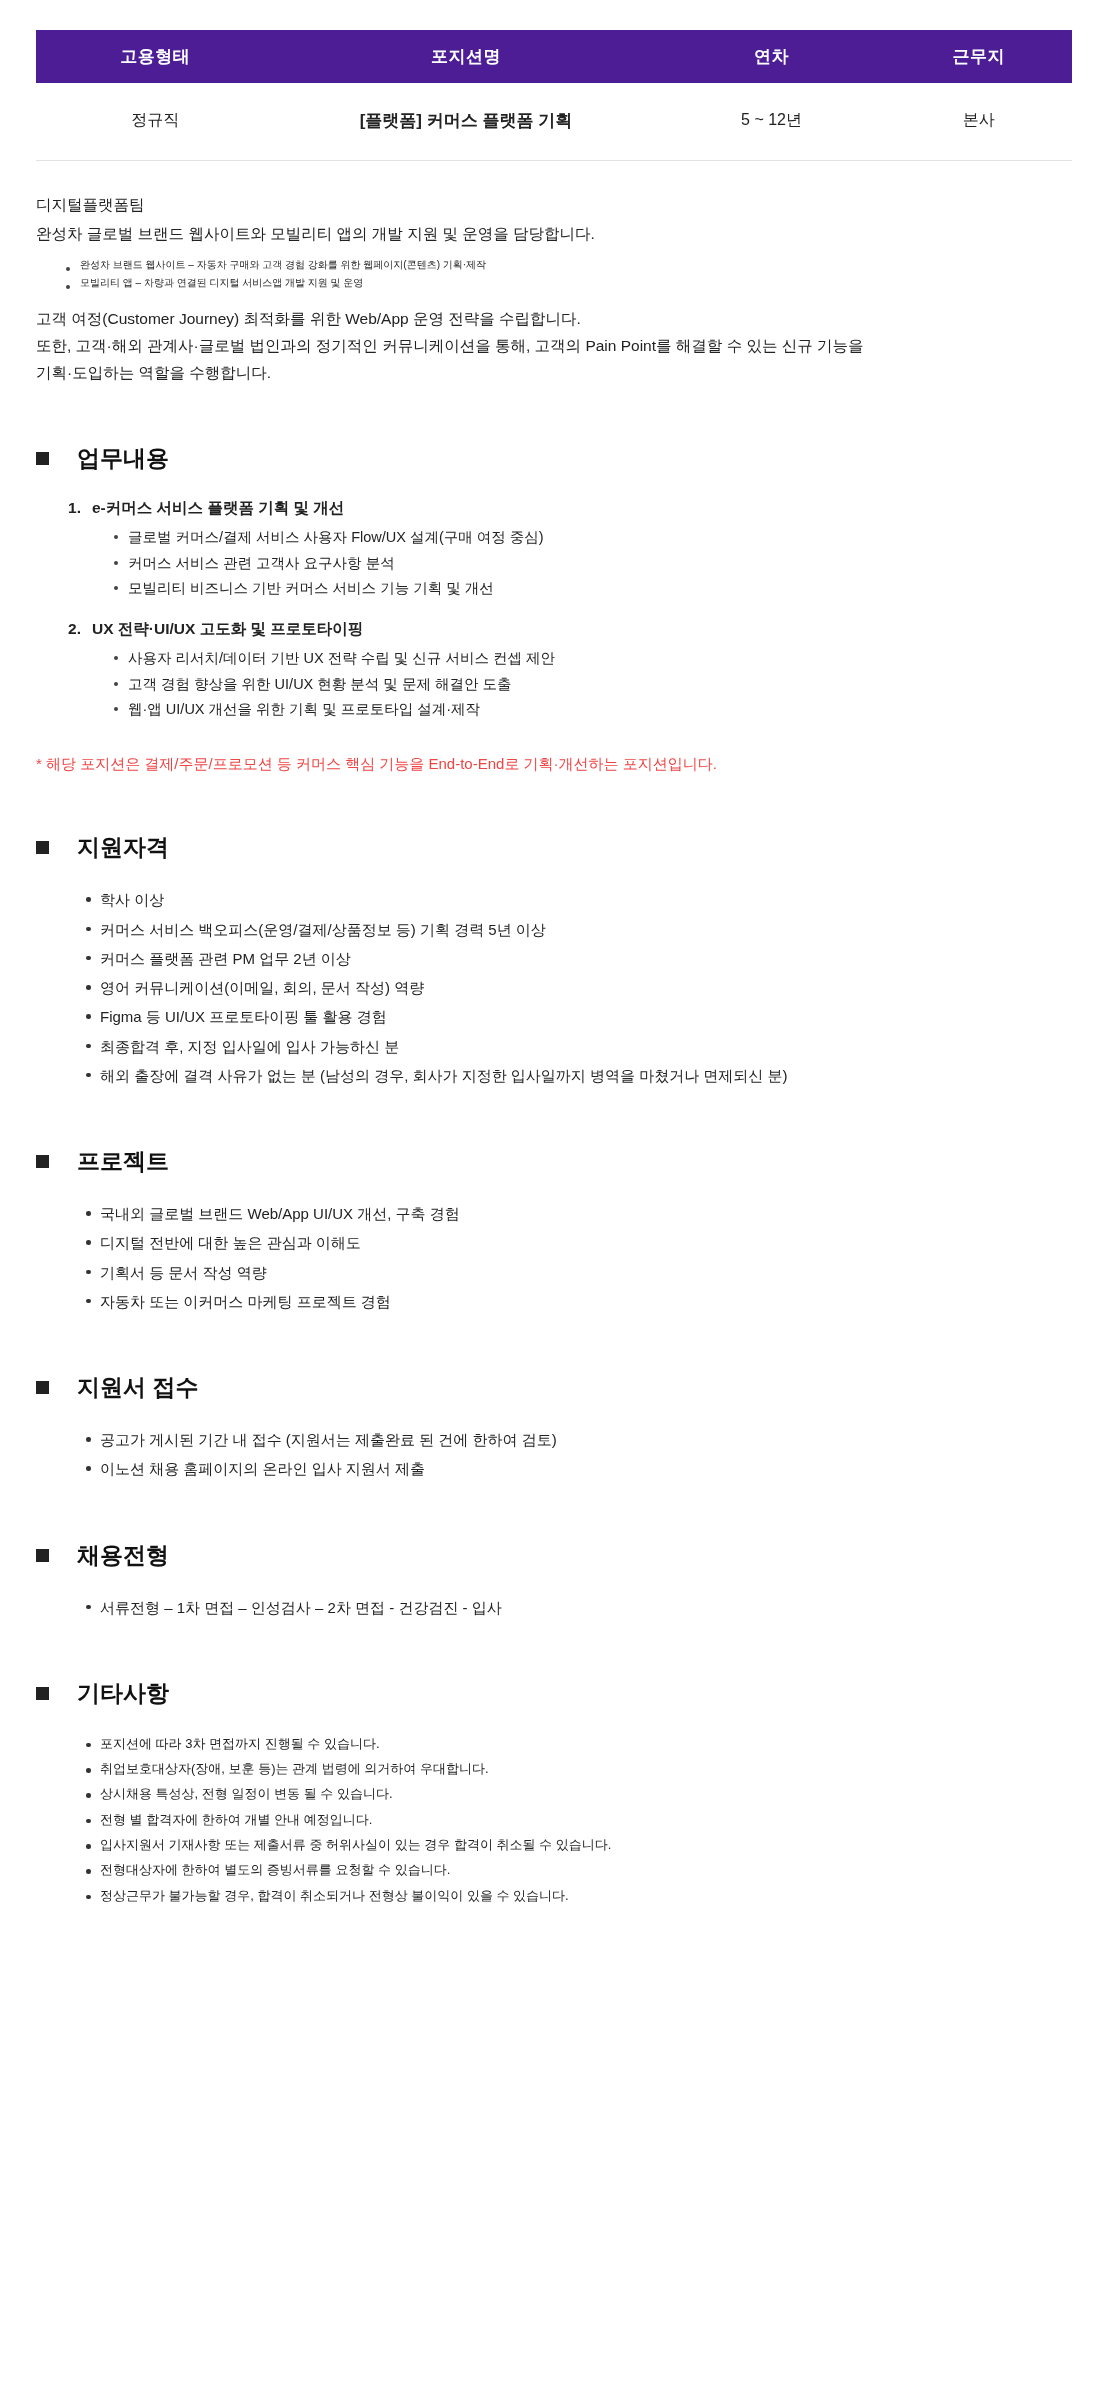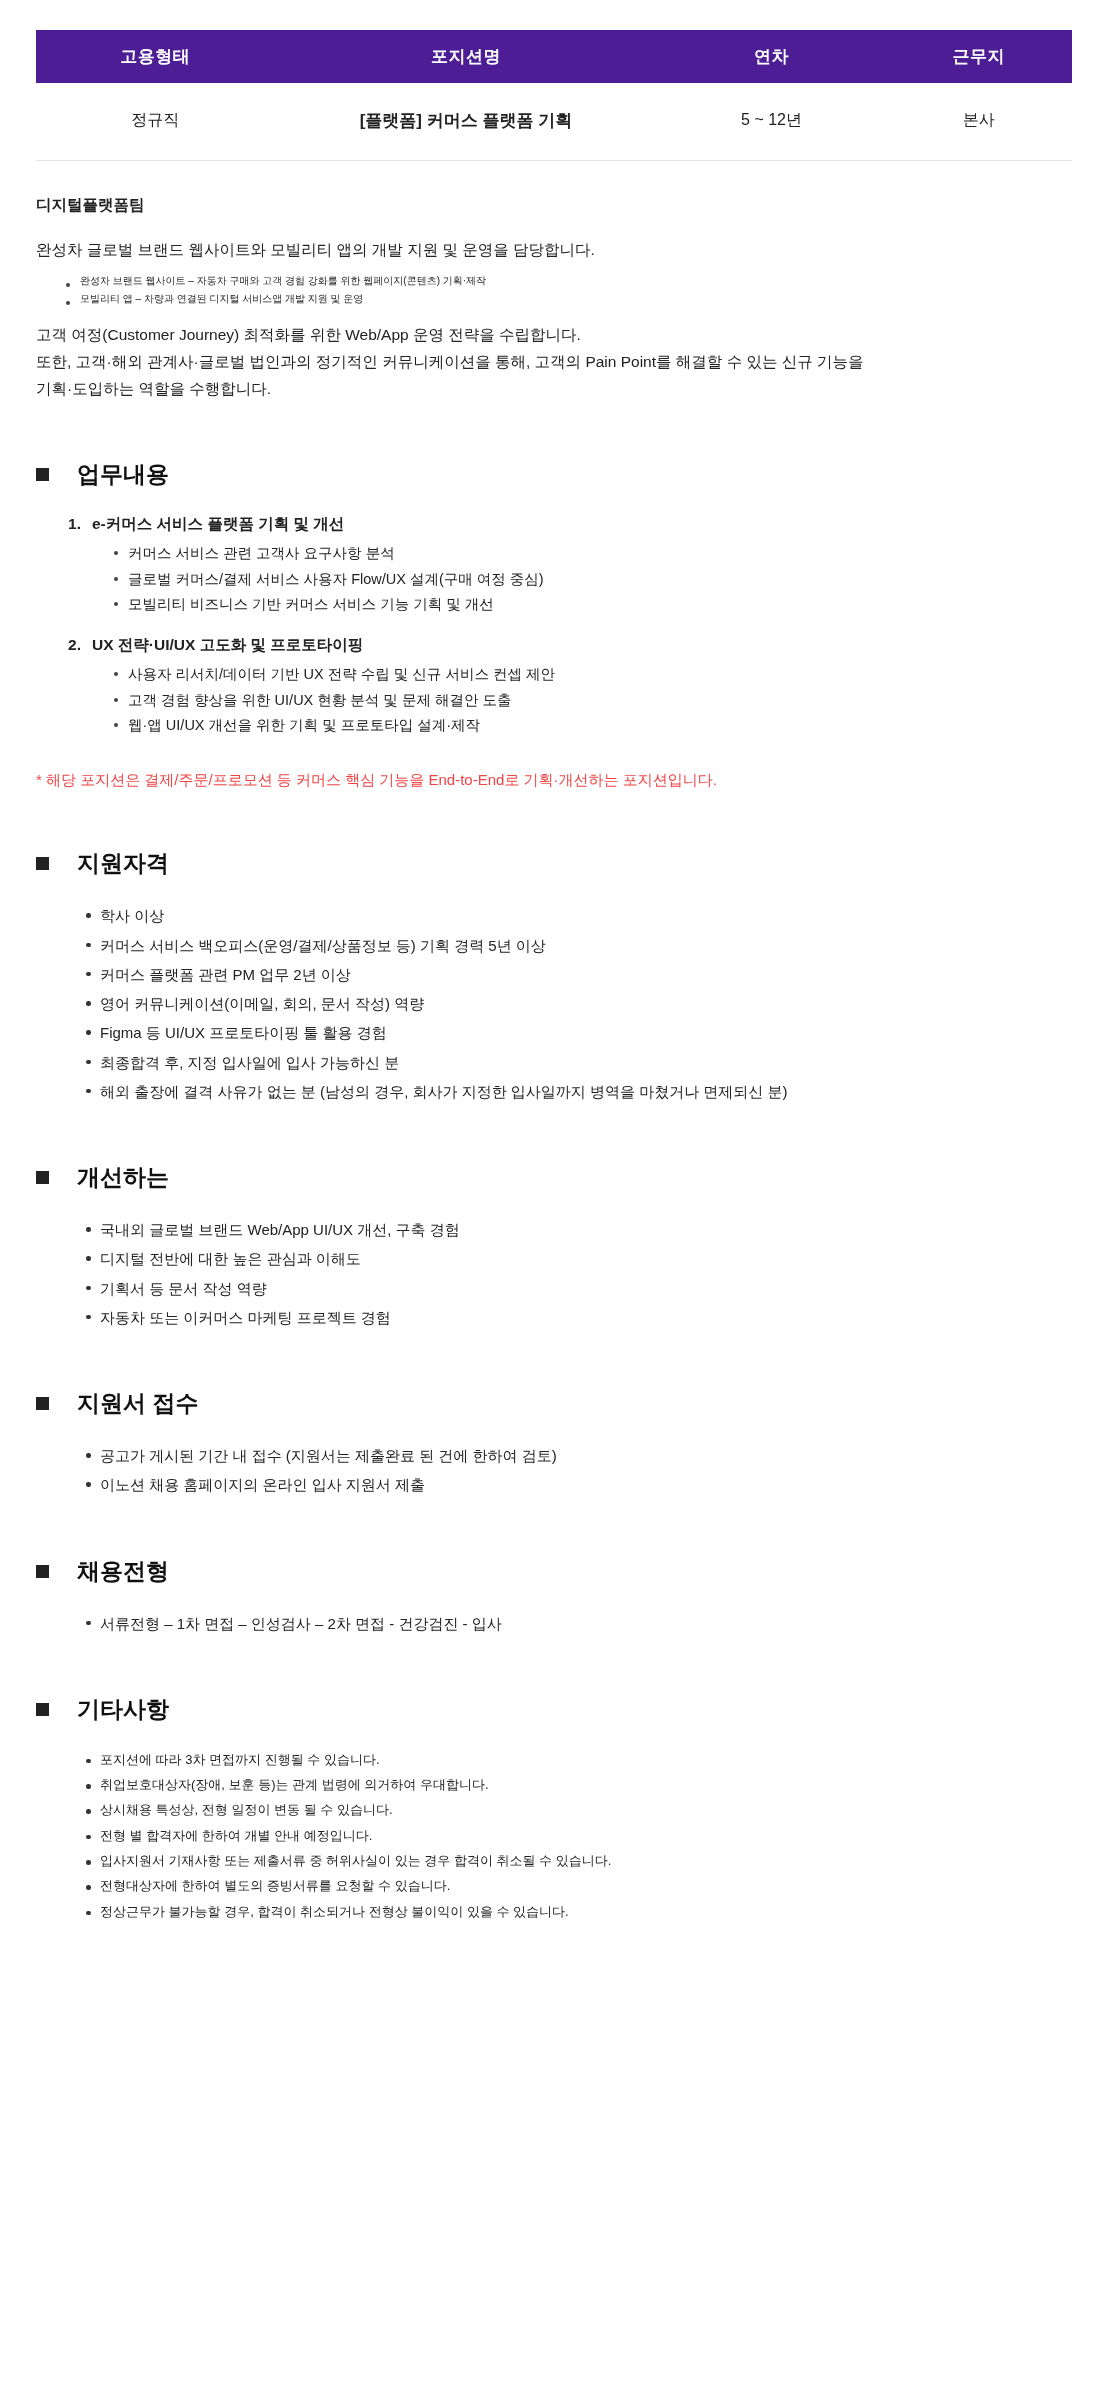--- a/index.html
+++ b/index.html
@@ -53,23 +53,23 @@
   col.c3 { width: 22%; }
   col.c4 { width: 18%; }
 
   
   .content {
     margin: 0 36px;
     padding-top: 34px;
   }
   .team-name {
     font-size: 15.5px;
-    font-weight: bold;
-    color: #222222;
-    margin: 0 0 22px 0;
+    font-weight: normal;
+    color: #222222;
+    margin: 0 0 6px 0;
   }
   .intro-line {
     font-size: 15.5px;
     line-height: 1.55;
     margin: 0 0 6px 0;
     color: #222222;
   }
   ul.dot-list {
     margin: 10px 0 16px 0;
     padding-left: 30px;
@@ -254,22 +254,22 @@
 
     <div class="section first">
       <h2 class="section-title">
         <span class="sq"></span>
         <span>업무내용</span>
       </h2>
       <ol class="num-list">
         <li>
           <div class="num-head">e-커머스 서비스 플랫폼 기획 및 개선</div>
           <ul class="sub">
+            <li>글로벌 커머스/결제 서비스 사용자 Flow/UX 설계(구매 여정 중심)</li>
             <li>커머스 서비스 관련 고객사 요구사항 분석</li>
-            <li>글로벌 커머스/결제 서비스 사용자 Flow/UX 설계(구매 여정 중심)</li>
             <li>모빌리티 비즈니스 기반 커머스 서비스 기능 기획 및 개선</li>
           </ul>
         </li>
         <li>
           <div class="num-head">UX 전략·UI/UX 고도화 및 프로토타이핑</div>
           <ul class="sub">
             <li>사용자 리서치/데이터 기반 UX 전략 수립 및 신규 서비스 컨셉 제안</li>
             <li>고객 경험 향상을 위한 UI/UX 현황 분석 및 문제 해결안 도출</li>
             <li>웹·앱 UI/UX 개선을 위한 기획 및 프로토타입 설계·제작</li>
           </ul>
@@ -290,21 +290,21 @@
         <li>영어 커뮤니케이션(이메일, 회의, 문서 작성) 역량</li>
         <li>Figma 등 UI/UX 프로토타이핑 툴 활용 경험</li>
         <li>최종합격 후, 지정 입사일에 입사 가능하신 분</li>
         <li>해외 출장에 결격 사유가 없는 분 (남성의 경우, 회사가 지정한 입사일까지 병역을 마쳤거나 면제되신 분)</li>
       </ul>
     </div>
 
     <div class="section">
       <h2 class="section-title">
         <span class="sq"></span>
-        <span>개선하는</span>
+        <span>프로젝트</span>
       </h2>
       <ul class="sec-list">
         <li>국내외 글로벌 브랜드 Web/App UI/UX 개선, 구축 경험</li>
         <li>디지털 전반에 대한 높은 관심과 이해도</li>
         <li>기획서 등 문서 작성 역량</li>
         <li>자동차 또는 이커머스 마케팅 프로젝트 경험</li>
       </ul>
     </div>
 
     <div class="section">

